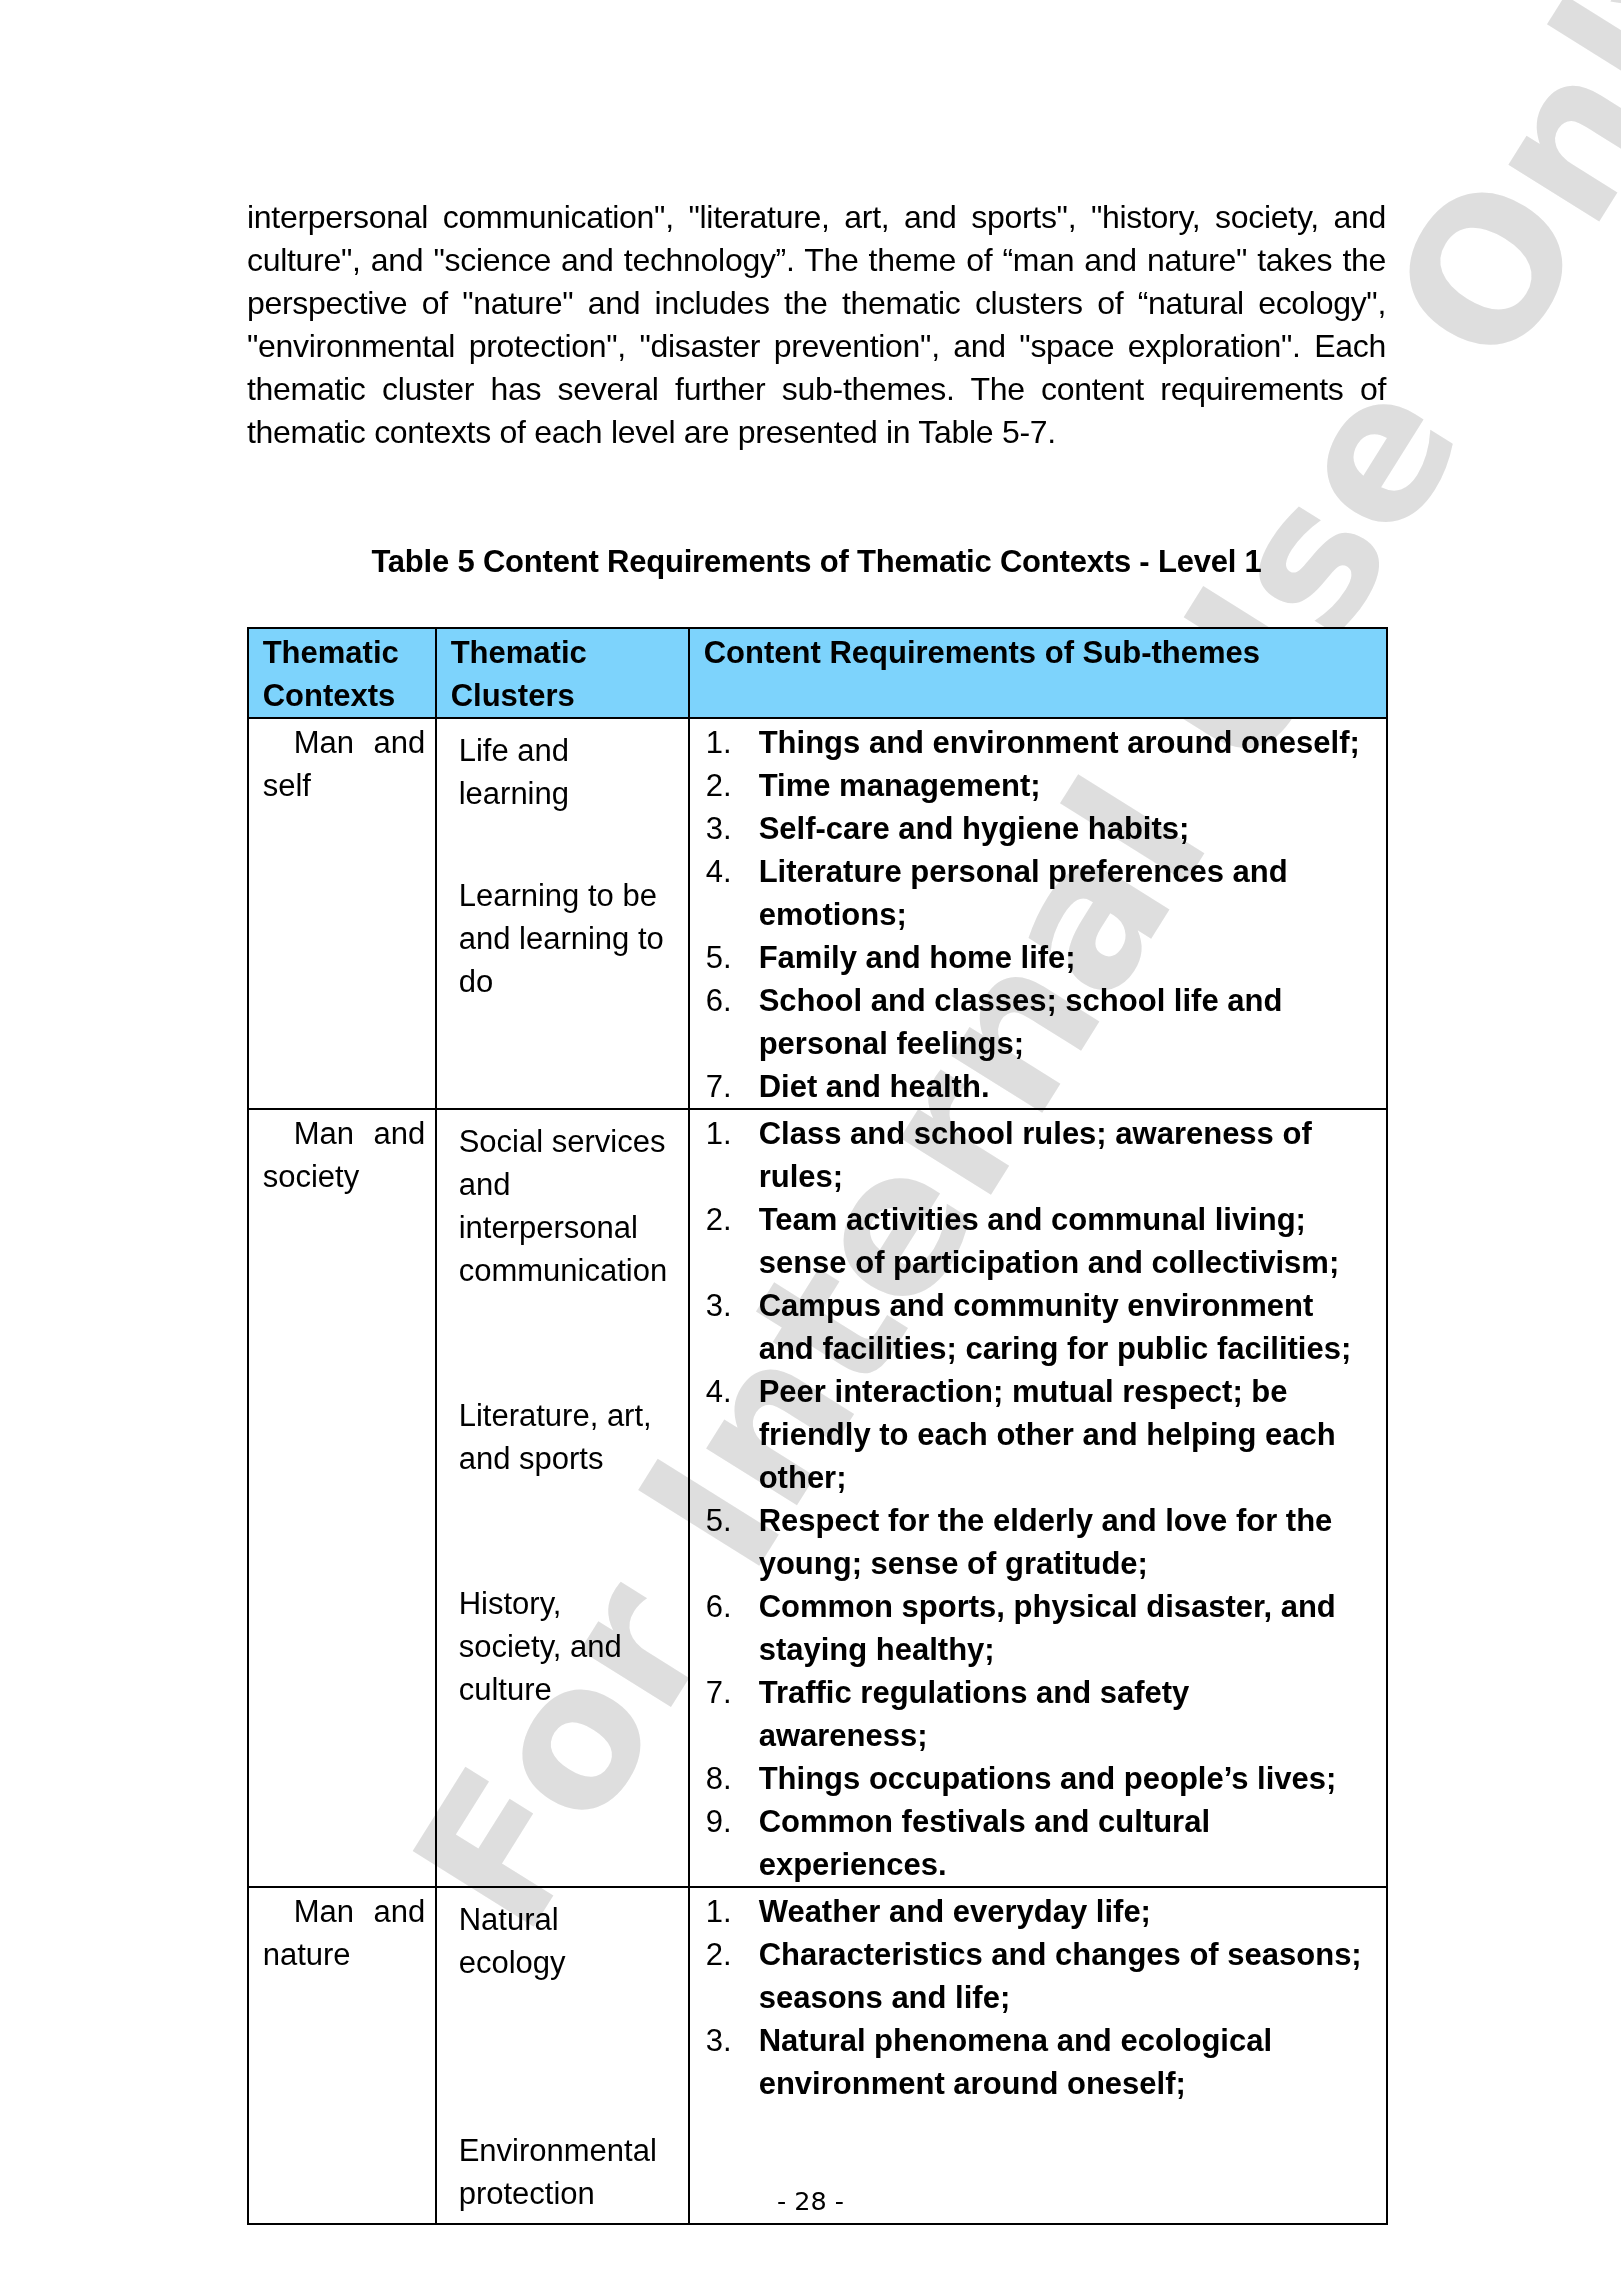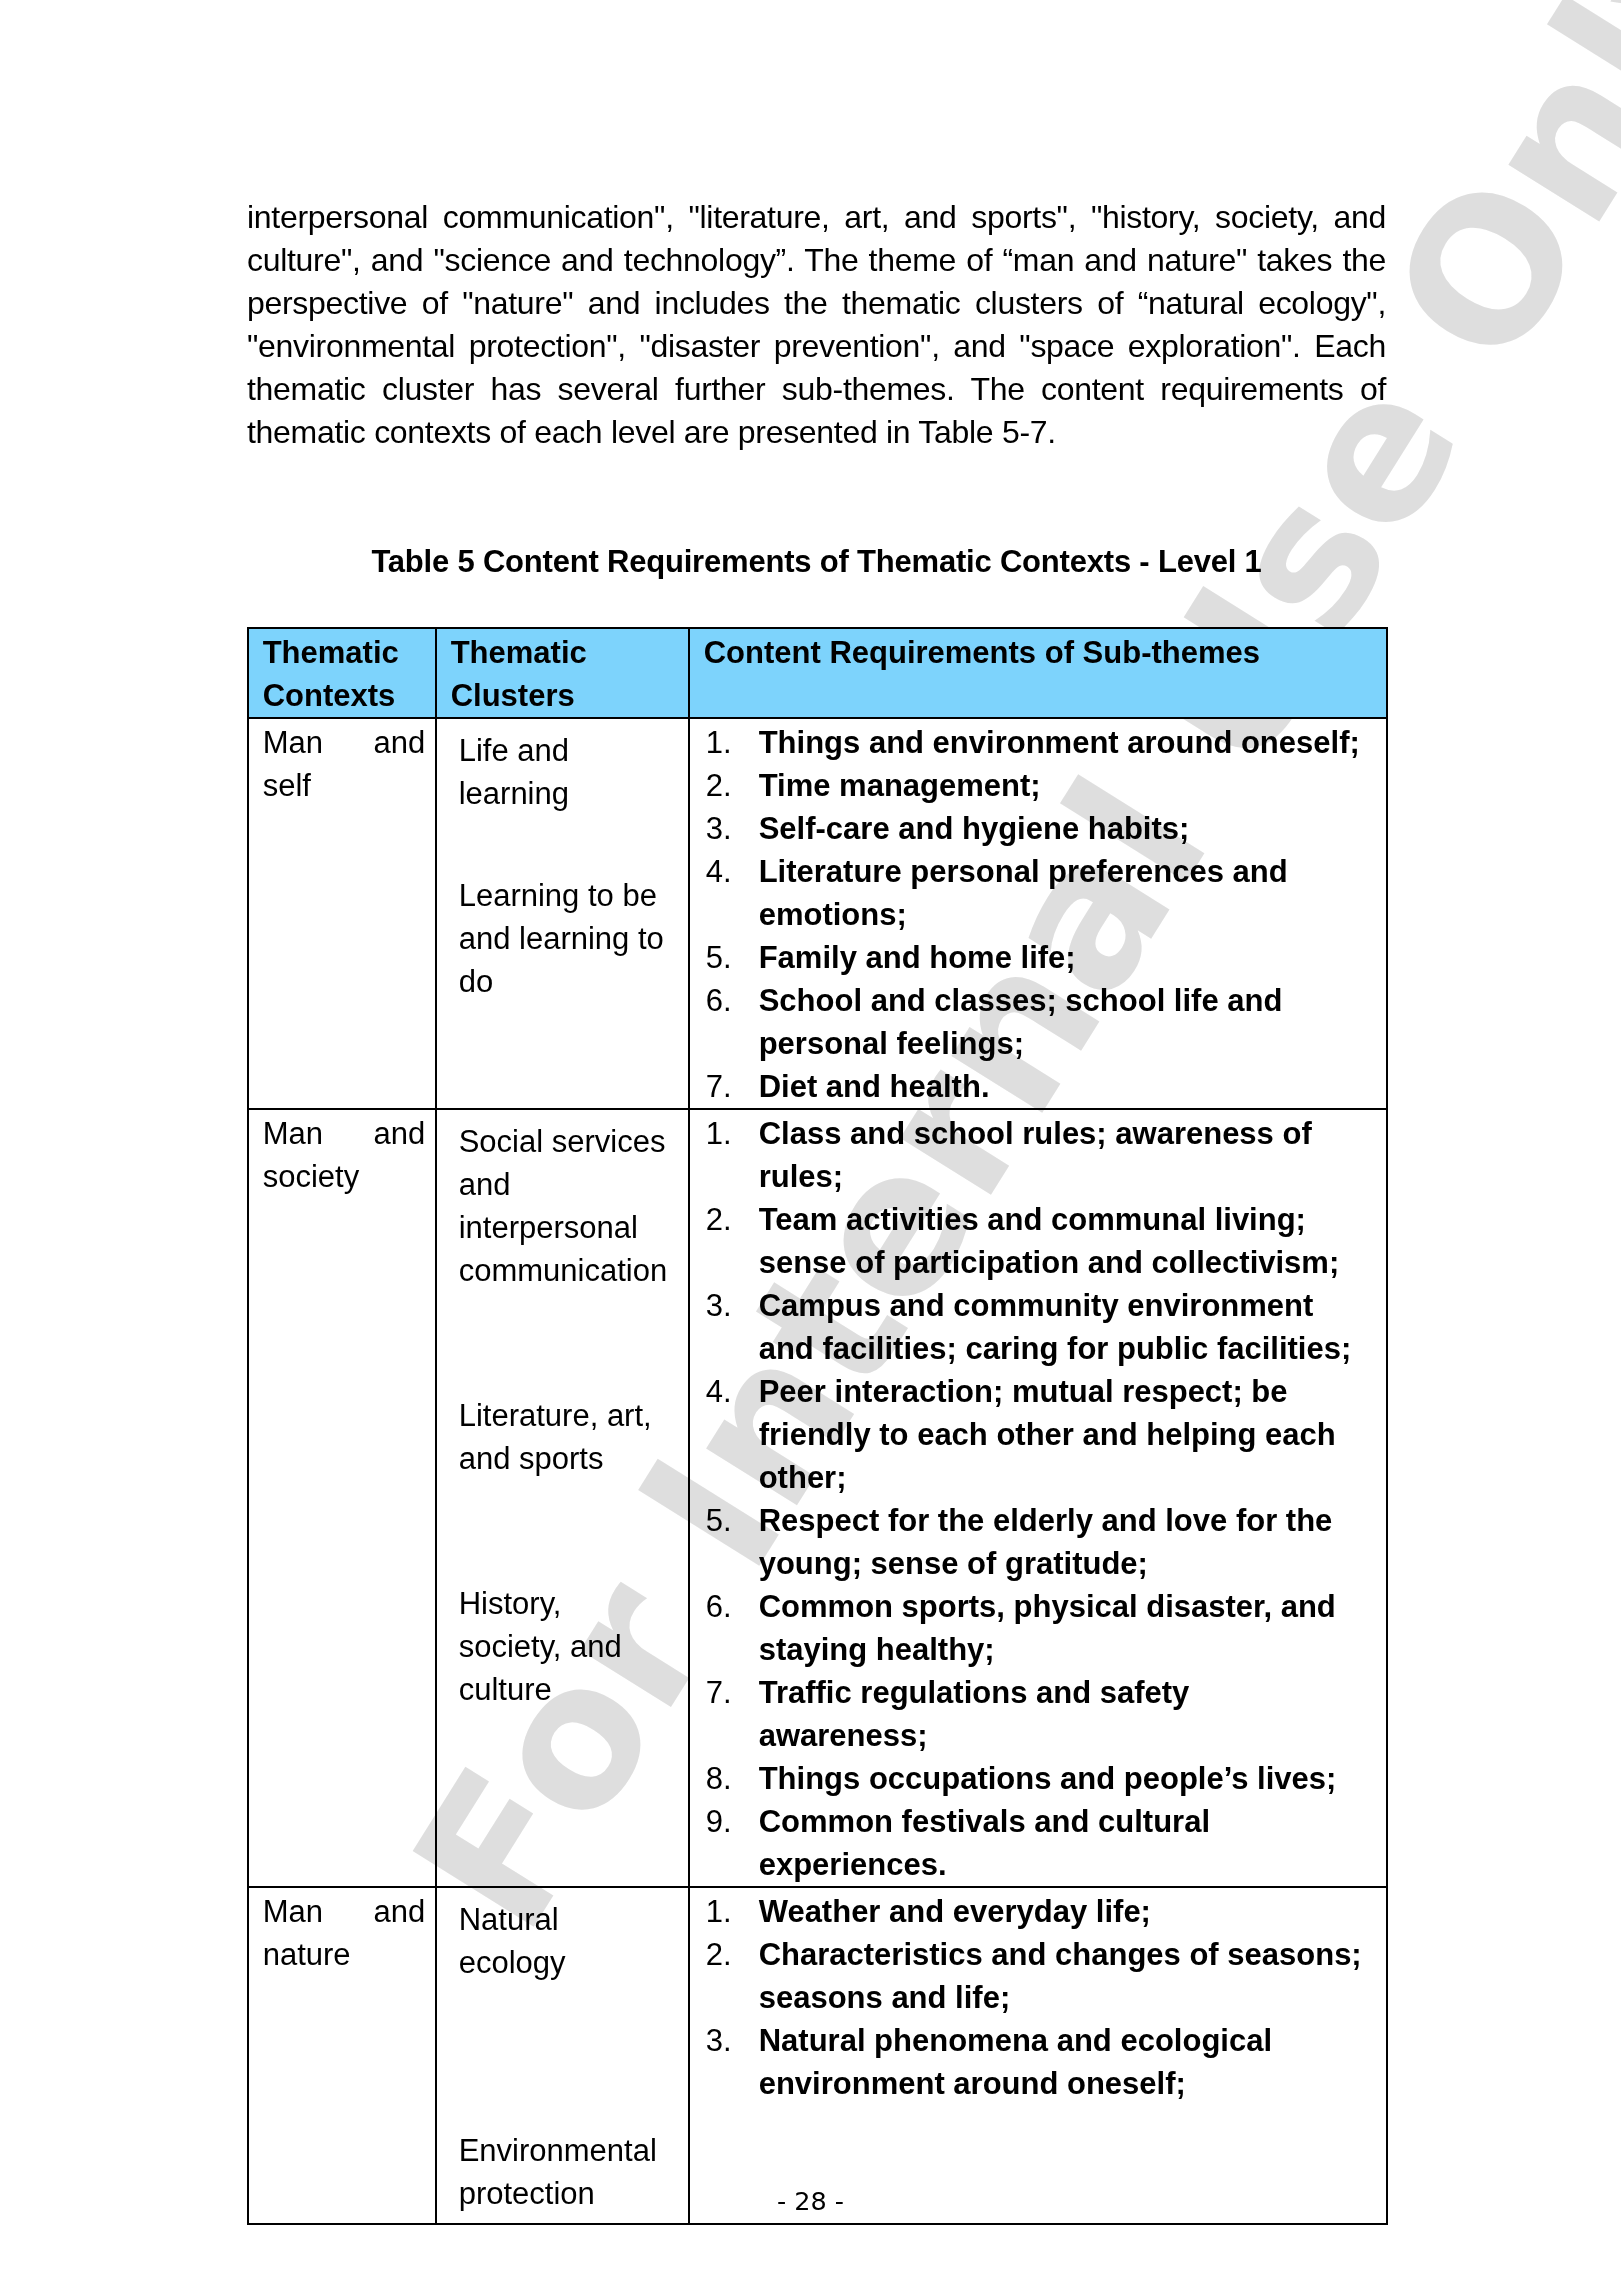--- a/index.html
+++ b/index.html
@@ -13,21 +13,21 @@
       font-weight: bold; font-size: 31px; line-height: 43px; z-index: 2; letter-spacing: -0.2px; }
     table.main { position: absolute; left: 247px; top: 627px; width: 1141px;
       border-collapse: collapse; font-size: 31px; line-height: 43px; z-index: 2; }
     table.main td, table.main th { border: 2px solid #000; vertical-align: top; padding: 0; }
     table.main { border: 2.9px solid #000; }
     th { background: #7dd3fc; text-align: left; font-weight: bold; }
     .c1 { width: 186px; }
     .c2 { width: 251px; }
     .cellpad { padding: 2px 9.8px 0 13.7px; }
     .c1 .cellpad { padding-left: 13.7px; padding-right: 9.8px; }
-    .ctx-first { display: flex; justify-content: space-between; }
+    .ctx-first { display: flex; justify-content: space-between; margin-left: 31px; }
     .cluster { margin: 8px; }
     .cluster-gap { height: 43px; }
     ol.items { margin: 0; padding: 0; list-style: none; }
     ol.items li { display: flex; }
     ol.items li .num { width: 53px; flex: none; padding-left: 15.7px; }
     ol.items li .txt { flex: 1; padding-right: 22px; font-weight: bold; }
     .pagenum { position: absolute; top: 2170px; left: 0; width: 1621px; text-align: center;
       font-size: 25.5px; font-family: "DejaVu Sans", sans-serif; z-index: 2; margin-top: 16px; }
     .watermark { position: absolute; left: 98px; top: 1127px; width: 1568px;
       transform: rotate(-58deg); transform-origin: center; text-align: center;

